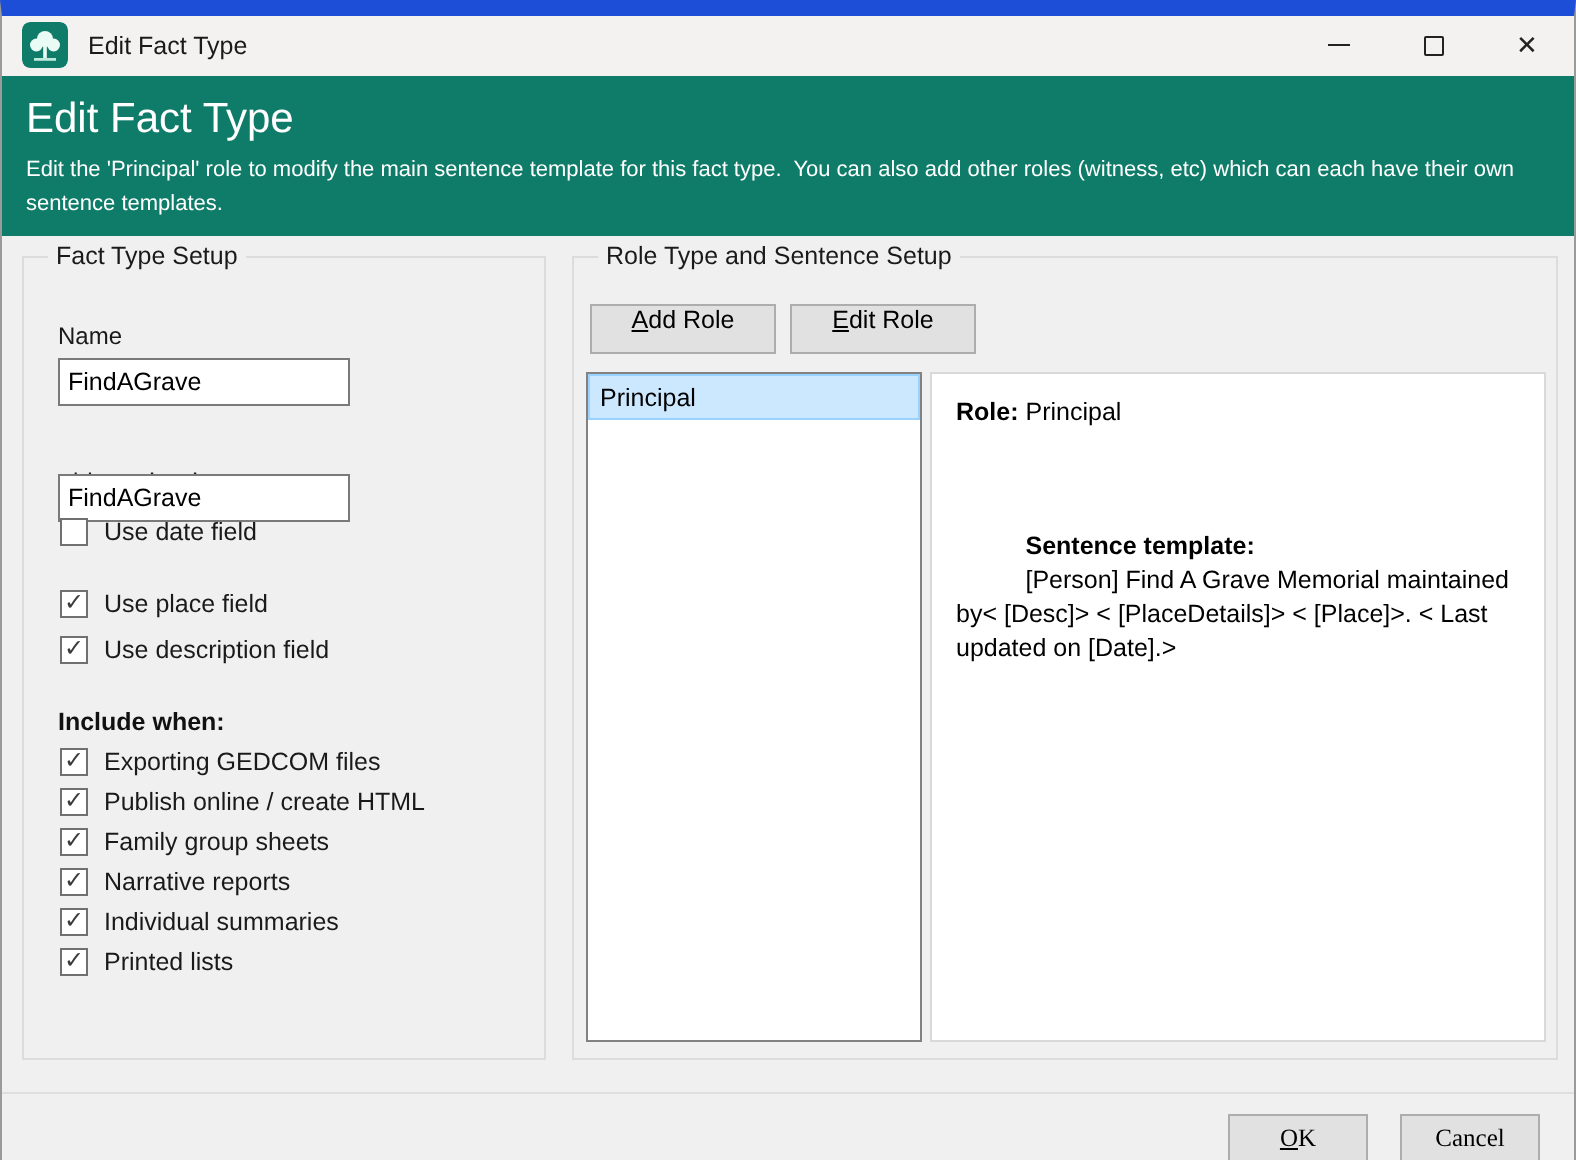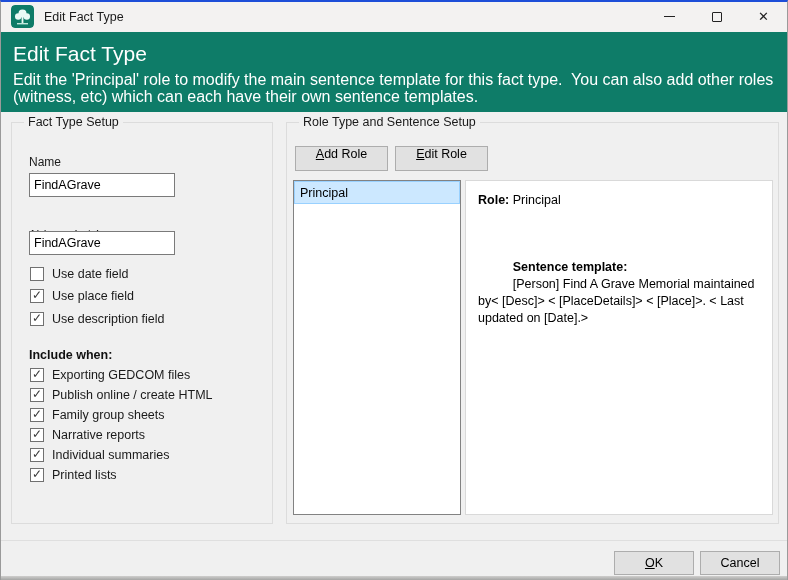--- a/index.html
+++ b/index.html
@@ -2,21 +2,21 @@
 <html><head>
 <meta charset="utf-8">
 <style>
   * { margin:0; padding:0; box-sizing:border-box; }
   html,body { width:788px; height:580px; font-family:"Liberation Sans", sans-serif; }
   body { background:#e8e8e8; }
 
   .window {
     position:relative; width:788px; height:580px; background:#1d4ed8;
     border-left:1px solid #9a9a9a; border-right:1px solid #9a9a9a;
-    border-top:2px solid #1d4ed8; overflow:hidden;
+    border-top:8px solid #1d4ed8; overflow:hidden;
   }
 
   
   .titlebar {
     position:absolute; left:0; top:0; width:100%; height:30px;
     background:#f3f2f1; display:flex; align-items:center;
     border-bottom:1px solid #f3f2f1;
   }
   .app-icon { width:23px; height:23px; margin-left:10px; border-radius:4px; overflow:hidden; flex:0 0 auto; }
   .titlebar-title { margin-left:10px; font-size:12.5px; color:#1a1a1a; }
@@ -25,21 +25,21 @@
   .glyph-min { width:11px; height:1px; background:#222; display:block; }
   .glyph-max { width:10px; height:10px; border:1px solid #222; display:block; border-radius:1px; }
   .glyph-close { font-size:13px; line-height:1; }
 
   
   .header {
     position:absolute; left:0; top:30px; width:100%; height:80px;
     background:#0e7c68; color:#ffffff; padding:8px 12px 0 12px;
   }
   .header h1 { font-size:21px; font-weight:400; line-height:28px; margin-bottom:3px; }
-  .header .desc { font-size:16px; line-height:17px; white-space:pre-wrap; max-width:770px; }
+  .header .desc { font-size:11px; line-height:17px; white-space:pre-wrap; max-width:770px; }
 
   
   .body-area { position:absolute; left:0; top:110px; width:100%; height:428px; background:#f0f0f0; }
 
   .groupbox { position:absolute; border:1px solid #dcdcdc; }
   .groupbox .legend {
     position:absolute; top:-8px; left:12px; background:#f0f0f0;
     padding:0 4px; font-size:12.5px; color:#1a1a1a;
   }
   .group-left  { left:10px;  top:10px; width:262px; height:402px; }
@@ -91,23 +91,23 @@
   .role-detail .row1 { margin-bottom:33px; }
   .b { font-weight:bold; }
   .tpl-wrap { white-space:pre-wrap; }
 
   
   .footer {
     position:absolute; left:0; top:538px; width:100%; height:36px;
     background:#f0f0f0; border-top:1px solid #dfdfdf;
   }
   .footer-btn {
-    position:absolute; top:10px; width:80px; height:24px;
+    position:absolute; top:10px; width:70px; height:24px;
     background:#e1e1e1; border:1px solid #adadad; font-size:12.5px;
-    display:flex; align-items:center; justify-content:center; color:#000;
+    display:flex; align-items:center; justify-content:center; color:#000;font-family:Liberation Serif, serif;
   }
   .btn-ok { left:613px; }
   .btn-cancel { left:699px; }
   .shadow-strip {
     position:absolute; left:0; top:574px; width:100%; height:6px;
     background:linear-gradient(#cfcecd, #8f918f);
   }
 </style>
 </head>
 <body>
@@ -148,21 +148,21 @@
 
     <div class="groupbox group-left">
       <span class="legend">Fact Type Setup</span>
 
       <span class="fld-label" style="top:32px;">Name</span>
       <input class="textbox" style="top: 50px;" type="text" value="FindAGrave">
 
       <span class="fld-label" style="top:106px;font-family:Liberation Mono, monospace;">Abbreviation</span>
       <input class="textbox" style="top: 108px;" type="text" value="FindAGrave">
 
-      <div class="cb-row" style="top:144px;text-align:right;">
+      <div class="cb-row" style="top:130px;text-align:right;">
         <span class="cb-box"></span>
         <span class="cb-label">Use date field</span>
       </div>
       <div class="cb-row checked" style="top:166px;">
         <span class="cb-box">
             <span class="cb-check">✓</span>
           </span>
         <span class="cb-label">Use place field</span>
       </div>
       <div class="cb-row checked" style="top:189px;">

